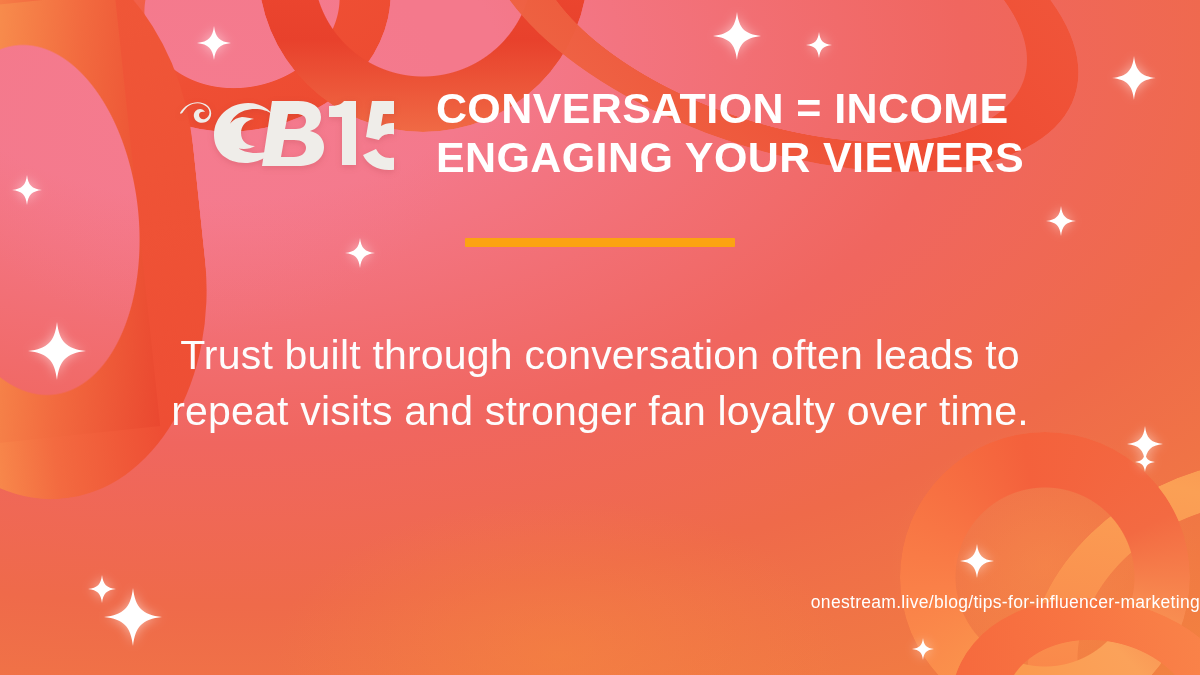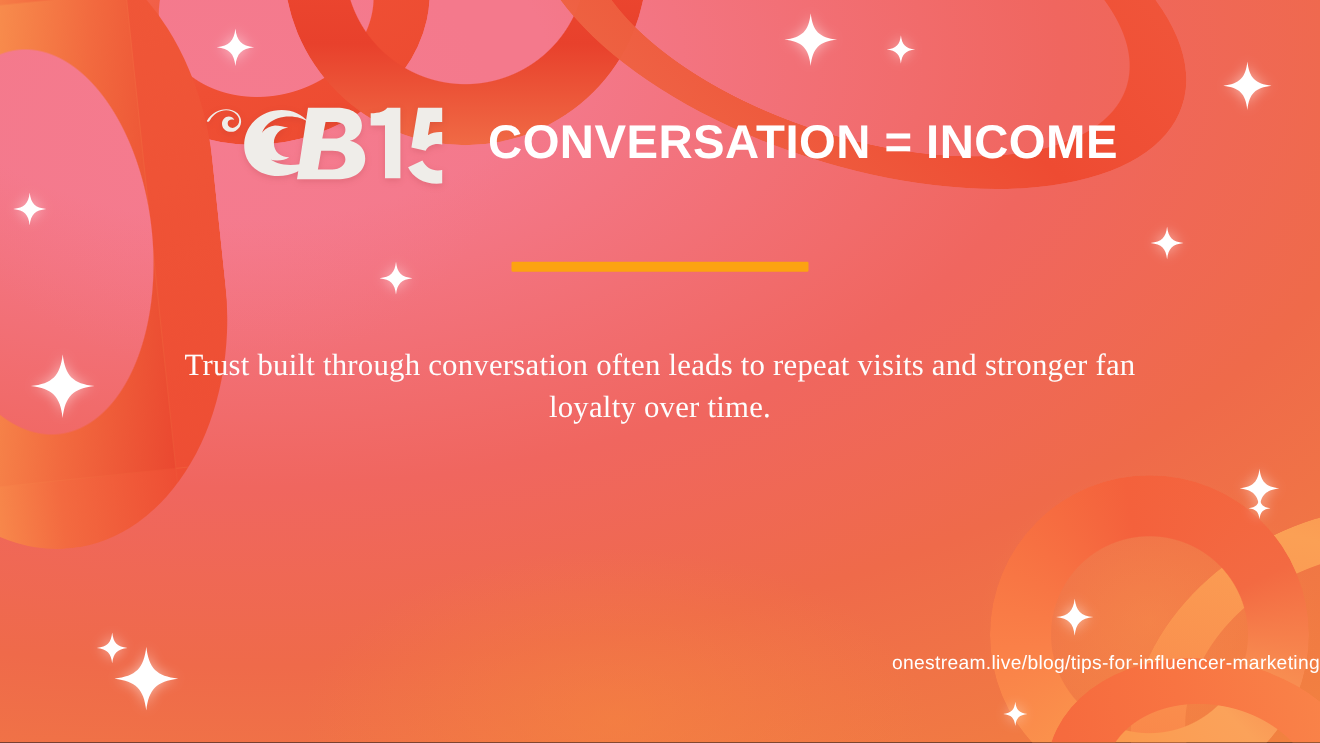--- a/index.html
+++ b/index.html
@@ -180,23 +180,23 @@
   }
 
   .body-copy {
     position: absolute;
     left: 50%;
     transform: translateX(-50%);
     top: 286px;
     width: 950px;
     text-align: center;
     color: #fdfdfd;
-    font-family: Liberation Serif, serif;
+    font-family: Liberation Sans, sans-serif;
     font-weight: normal;
-    font-size: 28px;
+    font-size: 41px;
     line-height: 1.37;
     letter-spacing: 0.2px;
   }
 
   .footer-url {
     position: absolute;
     left: 0; right: 0;
     top: 592px;
     text-align: right;
     color: #ffffff;
@@ -320,20 +320,21 @@
         </g>
 
         <g fill="none"></g>
         <g fill="#EFEDE9" opacity="0">
           <circle cx="0" cy="0" r="0"></circle>
         </g>
       </svg>
 
       <h1 class="headline">
         <span class="hl1">CONVERSATION = INCOME</span>
+        <span class="hl2">ENGAGING YOUR VIEWERS</span>
       </h1>
     </div>
 
     <div class="divider" style="background: rgb(252, 163, 17);"></div>
 
     <p class="body-copy">Trust built through conversation often leads to repeat visits and stronger fan loyalty over time.</p>
 
     <div class="footer-url">onestream.live/blog/tips-for-influencer-marketing</div>
 
   </div>

